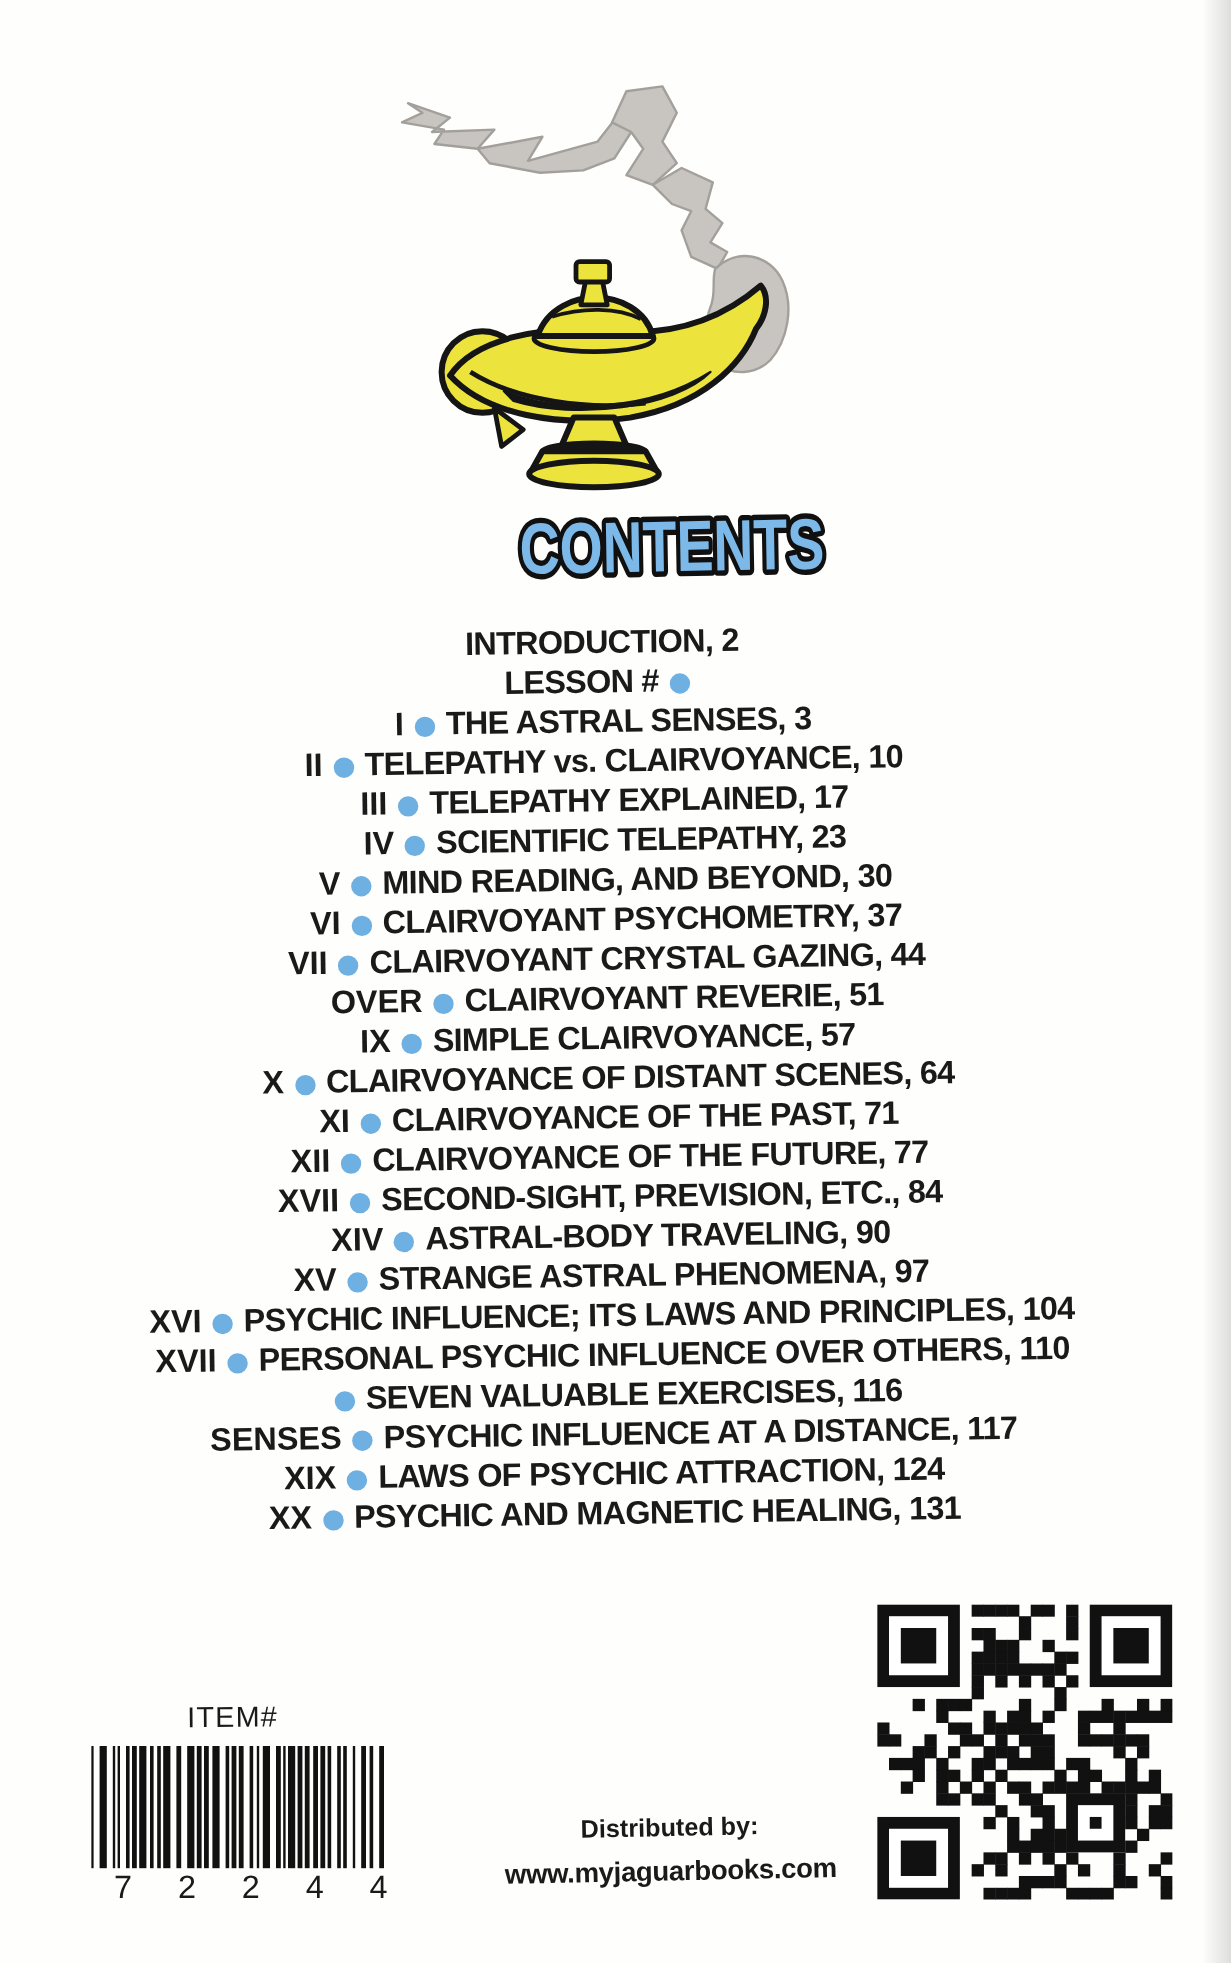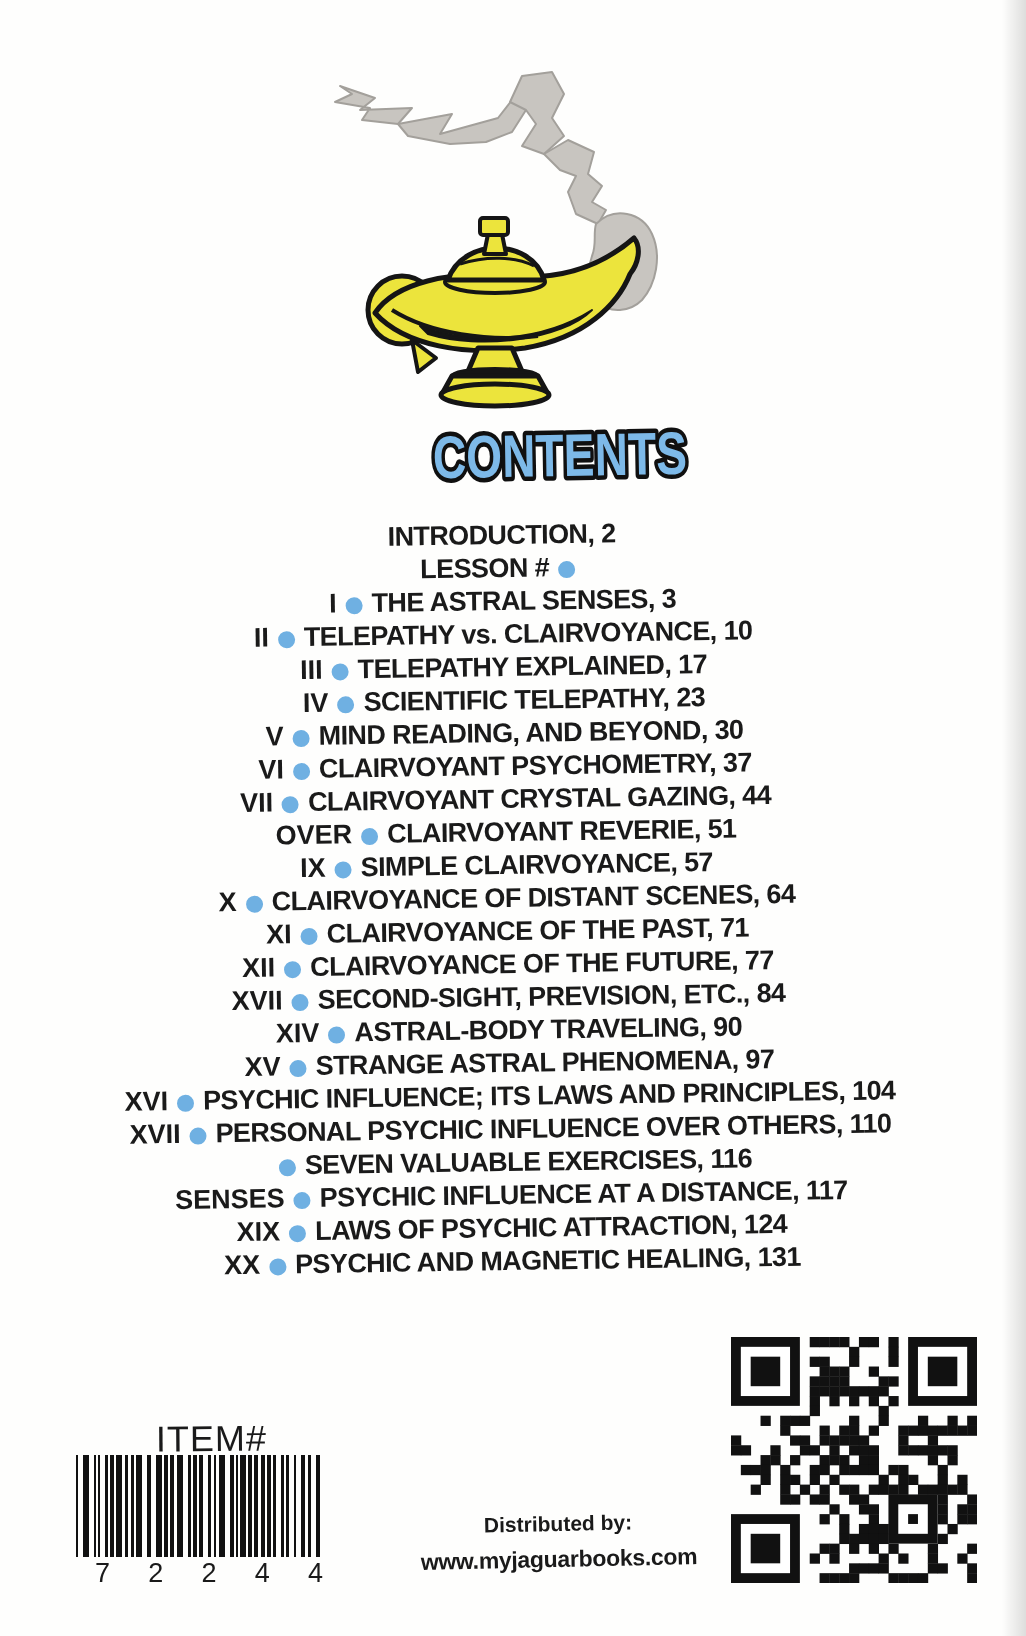--- a/index.html
+++ b/index.html
@@ -20,21 +20,21 @@
     font-weight:bold; font-size:27px; letter-spacing:-0.6px;
   }
   .toc-row { height:33px; line-height:33px; white-space:nowrap; }
   .dot {
     display:inline-block; width:17px; height:17px; border-radius:50%;
     margin:0 9px; vertical-align:-2px; background:#6fb0e2;
   }
   .numeral { letter-spacing:0; }
   .barcode-label {
     position:absolute; left:156px; top:1418px;
-    font-size:36px; letter-spacing:1px; transform:rotate(-0.5deg);
+    font-size:24px; letter-spacing:1px; transform:rotate(-0.5deg);
   }
   .barcode-svg { position:absolute; left:76px; top:1455px; }
   .barcode-digits {
     position:absolute; left:95px; top:1558px; width:228px;
     display:flex; justify-content:space-between;
     font-size:27px;
   }
   .qr-svg { position:absolute; left:731px; top:1337px; }
   .distributed {
     position:absolute; left:398px; top:1512px; width:320px; text-align:center;

